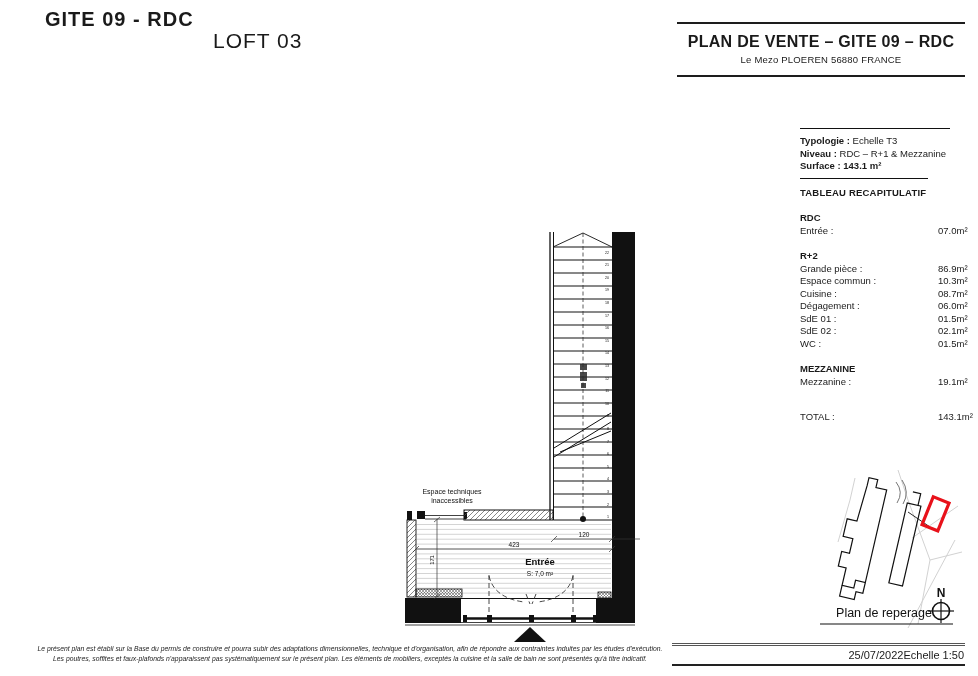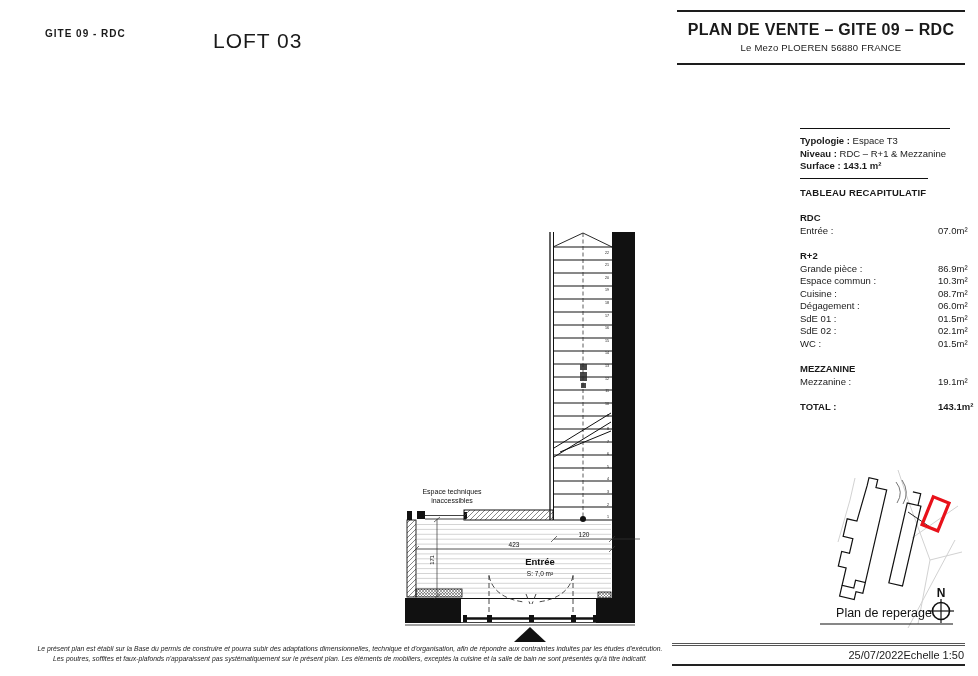--- a/index.html
+++ b/index.html
@@ -1,38 +1,38 @@
 <!DOCTYPE html>
 <html><head>
 <meta charset="utf-8">
 <style>
   html,body{margin:0;padding:0;background:#fff;}
   body{font-family:"Liberation Sans",sans-serif;color:#1a1a1a;}
   #page{position:relative;width:978px;height:676px;background:#ffffff;overflow:hidden;}
   .abs{position:absolute;}
 
   
-  #title-left{left:45px;top:28px;font-size:10px;font-weight:600;letter-spacing:1px;}
+  #title-left{left:45px;top:8px;font-size:20px;font-weight:600;letter-spacing:1px;}
   #title-loft{left:213px;top:29px;font-size:21px;font-weight:400;letter-spacing:1px;}
 
   
-  #header-box{left:677px;top:10px;width:288px;border-top:2px solid #1d1d1d;border-bottom:2px solid #1d1d1d;padding:9px 0 10px 0;text-align:center;}
+  #header-box{left:677px;top:22px;width:288px;border-top:2px solid #1d1d1d;border-bottom:2px solid #1d1d1d;padding:9px 0 10px 0;text-align:center;}
   #header-box .h-title{font-size:16px;font-weight:700;letter-spacing:.3px;}
   #header-box .h-sub{font-size:9.5px;font-weight:500;margin-top:3px;letter-spacing:.2px;}
 
   
   #info-panel{left:800px;top:128px;width:166px;font-size:9.5px;line-height:12.5px;}
   #info-panel .rule1{border-top:1.5px solid #111;width:150px;margin-bottom:6px;}
   #info-panel .rule2{border-top:1.5px solid #111;width:128px;margin-top:5px;margin-bottom:8px;}
   #info-panel b{font-weight:700;}
   .i-row{display:flex;}
   .i-row .lbl{width:138px;flex:none;}
   .sec-h{font-weight:700;margin-top:13px;}
   .tbl-title{font-weight:700;font-size:9.5px;letter-spacing:.2px;}
-  .total-row{margin-top:13px;font-weight:700;}
+  .total-row{margin-top:23px;font-weight:400;}
 
   
   #disclaimer{left:35px;top:644px;width:630px;text-align:center;font-size:6.8px;font-style:italic;line-height:9.5px;color:#222;}
   #date-box{left:672px;top:643px;width:293px;border-top:3px double #555;border-bottom:2px solid #222;}
   #date-box .inner{display:flex;justify-content:flex-end;font-size:11px;font-weight:500;padding:3px 1px 3px 1px;}
 
   svg{position:absolute;left:0;top:0;font-family:"Liberation Sans",sans-serif;}
   svg text{fill:#111;}
 </style>
 </head>
@@ -43,21 +43,21 @@
   <div id="title-left" class="abs">GITE 09 - RDC</div>
   <div id="title-loft" class="abs">LOFT 03</div>
 
   <div id="header-box" class="abs">
     <div class="h-title">PLAN DE VENTE – GITE 09 – RDC</div>
     <div class="h-sub">Le Mezo PLOEREN 56880 FRANCE</div>
   </div>
 
   <div id="info-panel" class="abs">
     <div class="rule1"></div>
-    <div><b>Typologie :</b> <span>Espace T3</span></div>
+    <div><b>Typologie :</b> <span>Echelle T3</span></div>
     <div><b>Niveau :</b> <span>RDC – R+1 &amp; Mezzanine</span></div>
     <div><b>Surface :</b> <b>143.1 m²</b></div>
     <div class="rule2"></div>
     <div class="tbl-title">TABLEAU RECAPITULATIF</div>
 
     <div class="sec-h">RDC</div>
     <div class="i-row">
         <span class="lbl">Entrée :</span>
         <span class="val">07.0m²</span>
       </div>

